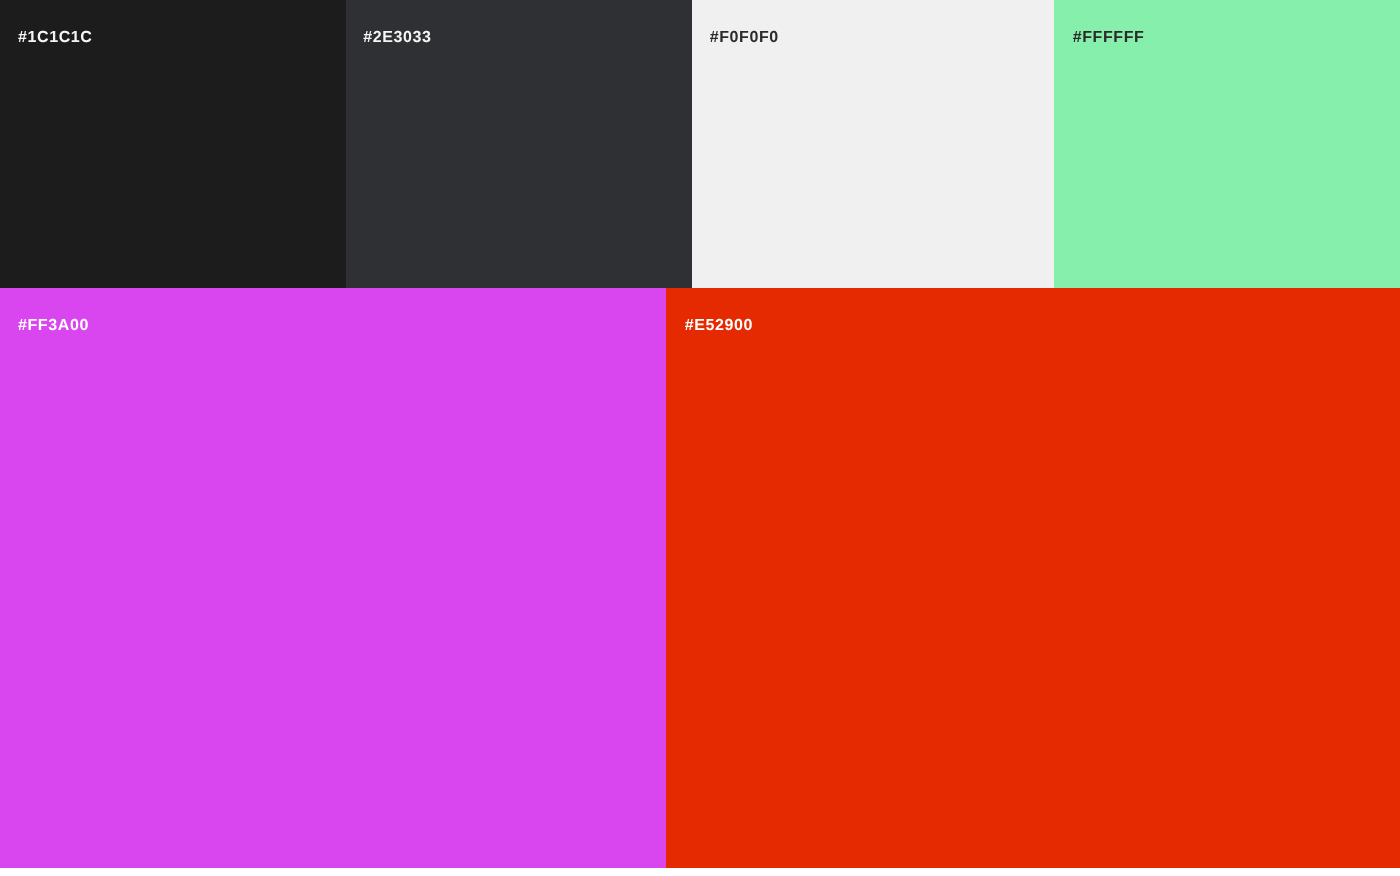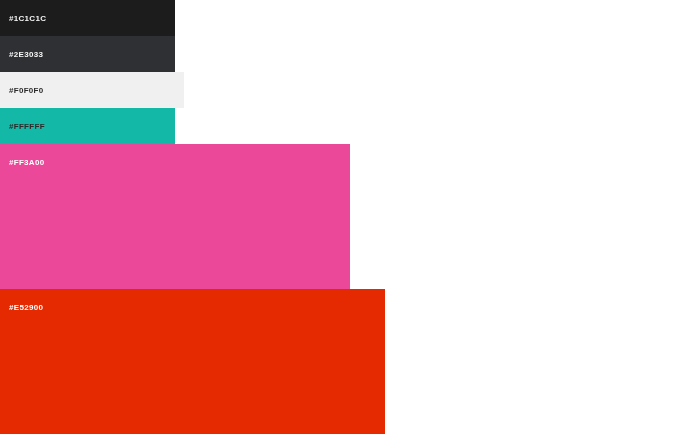--- a/index.html
+++ b/index.html
@@ -16,21 +16,21 @@
   }
   .palette {
     width: 700px;
     height: 438px;
     display: flex;
     flex-direction: column;
     background: #FFFFFF;
   }
   .palette-row {
     display: flex;
-    flex-direction: column;
+    flex-direction: row;
     width: 100%;
   }
   .row-top {
     height: 144px;
   }
   .row-bottom {
     height: 290px;
   }
   .swatch {
     position: relative;
@@ -67,29 +67,29 @@
     </div>
 
     <div class="swatch" style="width:175px;background:#2E3033;padding-left:44px;">
       <span class="swatch-label" style="color:#F5F5F5;">#2E3033</span>
     </div>
 
     <div class="swatch" style="width:184px;background:#F0F0F0;">
       <span class="swatch-label" style="color:#2B2B2B;">#F0F0F0</span>
     </div>
 
-    <div class="swatch" style="width:175px;background:#14b8a6;">
+    <div class="swatch" style="width:175px;background:#86efac;">
       <span class="swatch-label" style="color:#2B2B2B;">#FFFFFF</span>
     </div>
 
   </div>
 
   <div class="palette-row row-bottom">
 
-    <div class="swatch" style="width:350px;background:#ec4899;">
+    <div class="swatch" style="width:350px;background:#d946ef;">
       <span class="swatch-label" style="color:#FFFFFF;">#FF3A00</span>
     </div>
 
     <div class="swatch" style="width:385px;background:#E52900;">
       <span class="swatch-label" style="color:#FFFFFF;">#E52900</span>
     </div>
 
   </div>
 
   <div class="bottom-margin"></div>

